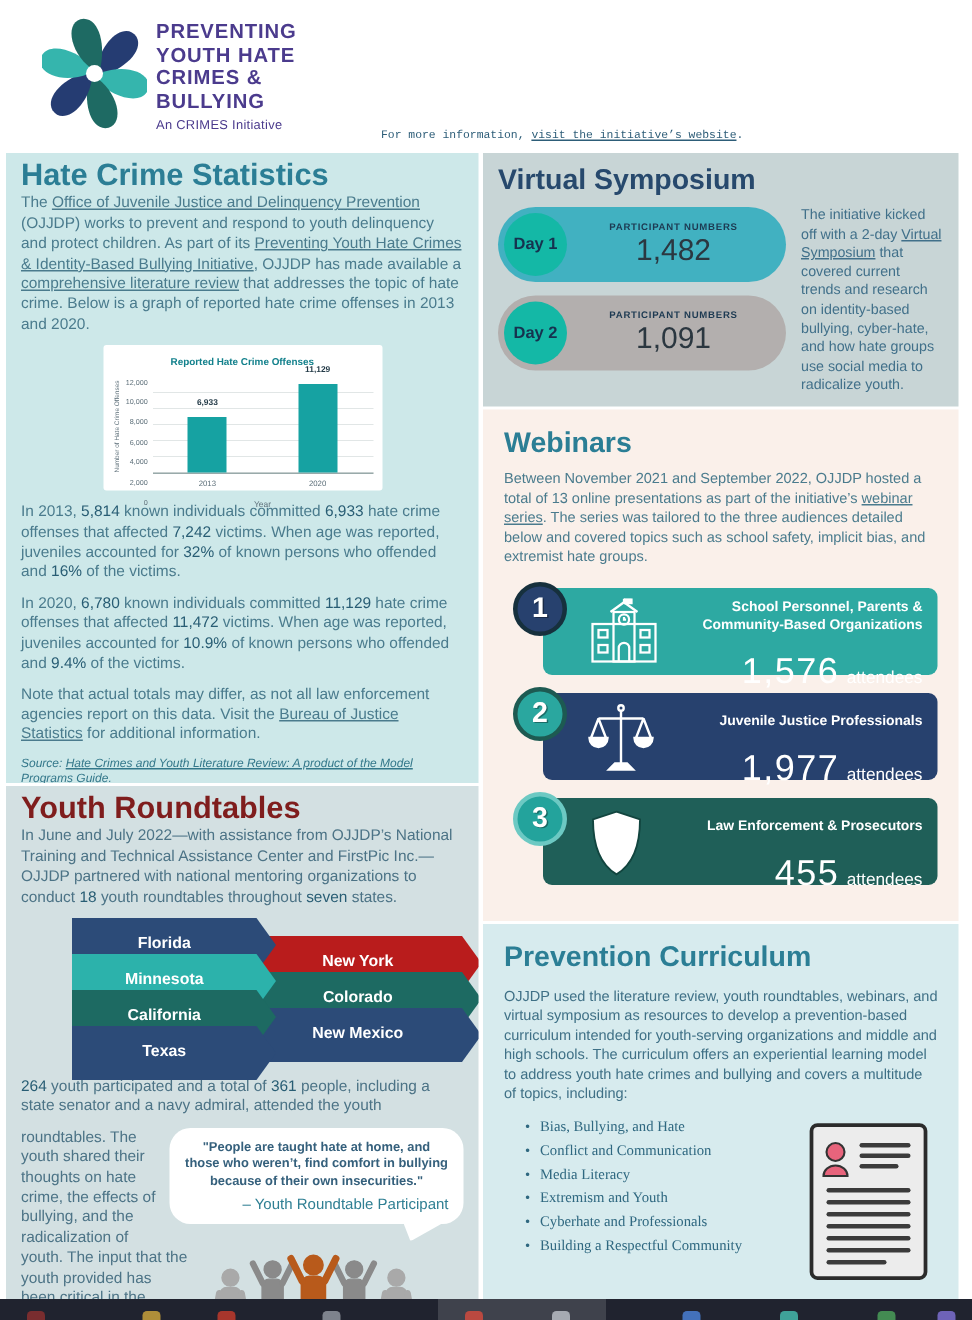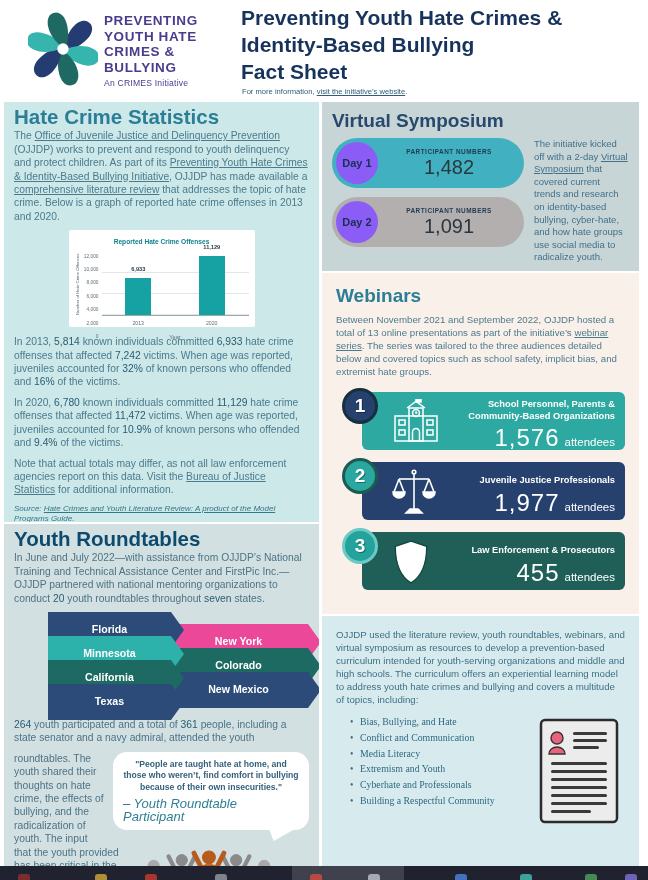--- a/index.html
+++ b/index.html
@@ -8,21 +8,21 @@
   .page { position:relative; width:648px; height:880px; background:#ffffff; overflow:hidden; margin:0 auto; }
 
   
   .header { position:absolute; left:0; top:0; width:648px; height:102px; background:#fff; }
   .logo-mark { position:absolute; left:28px; top:8px; }
   .logo-text { position:absolute; left:104px; top:13px; color:#4b3b8d; }
   .logo-text .ln { font-size:13.5px; font-weight:bold; letter-spacing:.6px; line-height:15.5px; }
   .logo-text .tag { font-size:8.6px; font-weight:normal; margin-top:3px; letter-spacing:.2px; }
   .title-block { position:absolute; left:241px; top:4px; width:400px; }
   .title-block h1 { font-size:21px; line-height:27px; color:#17335c; font-weight:bold; }
-  .more-info { position:absolute; left:242px; top:87px; font-size:7.6px; color:#2d5d78; }
+  .more-info { position:absolute; left:254px; top:87px; font-size:7.6px; color:#2d5d78;font-family:Liberation Mono, monospace; }
   .more-info .lnk { text-decoration:underline; }
 
   
   .sec { position:absolute; padding:8px 10px; overflow:hidden; }
   .sec h2 { font-weight:bold; margin-bottom:6px; }
   .teal-h { color:#2b7e95; }
   .navy-h { color:#27496d; }
   .sec p { margin-bottom:7px; }
   .lnk { text-decoration:underline; cursor:pointer; }
   .b { font-weight:normal; color:#285d74; }
@@ -39,55 +39,55 @@
   .ylab { width:7px; writing-mode:vertical-rl; transform:rotate(180deg); font-size:4.3px; color:#5e707a; text-align:center; line-height:6px; }
   .yticks { width:20px; display:flex; flex-direction:column; justify-content:space-between; align-items:flex-end; padding-right:3px; font-size:4.8px; color:#5e707a; transform:translateY(-2.5px); }
   .plot { flex:1; position:relative; border-bottom:1px solid #9aa; background:repeating-linear-gradient(to top,#e1e6e6 0,#e1e6e6 .6px,transparent .6px,transparent 10.55px); display:flex; justify-content:space-around; align-items:flex-end; }
   .bar-wrap { position:relative; width:26px; height:100%; display:flex; align-items:flex-end; justify-content:center; }
   .bar { width:26px; }
   .bar-label { position:absolute; width:40px; left:-7px; text-align:center; font-size:5.6px; font-weight:bold; color:#243b48; }
   .xtick-row { display:flex; justify-content:space-around; margin-left:27px; font-size:5.2px; color:#5e707a; margin-top:1px; }
   .chart-xlab { text-align:center; padding-left:27px; font-size:5.6px; color:#5e707a; margin-top:1px; }
 
   .sec-youth { left:4px; top:524px; width:315px; height:342px; background:#d3e0e2; color:#4c7386; font-size:10.3px; line-height:13.4px; }
-  .sec-youth h2 { font-size:20.5px; color:#0c4a6e; }
+  .sec-youth h2 { font-size:20.5px; color:#7f1d1d; }
   .states { position:relative; height:97px; margin:7px 0 9px 34px; }
   .arrow { position:absolute; height:36px; color:#fff; font-size:10.6px; font-weight:bold; display:flex; align-items:center; justify-content:center; padding-right:13px; clip-path:polygon(0 0, calc(100% - 13px) 0, 100% 50%, calc(100% - 13px) 100%, 0 100%); }
   .a-l { left:0; width:136px; z-index:2; }
   .a-r { left:121px; width:152px; }
   .a-l0{top:0} .a-l1{top:24px} .a-l2{top:48px} .a-l3{top:72px}
   .a-r0{top:12px} .a-r1{top:36px} .a-r2{top:60px}
 
   .bubble { float:right; width:196px; min-height:62px; background:#fff; border-radius:14px; padding:7px 10px 6px; margin:0 0 6px 6px; position:relative; }
   .bubble-text { font-size:8.6px; line-height:11.4px; color:#35607c; text-align:center; font-weight:bold; }
-  .bubble-attr { font-size:13px; font-style:italic; color:#2f7f93; text-align:left; margin-top:4px; }
+  .bubble-attr { font-size:10px; color:#2f7f93; text-align:right; margin-top:4px; }
   .bubble-tail { position:absolute; right:14px; bottom:-11px; width:26px; height:12px; background:#fff; clip-path:polygon(0 0,100% 0,18% 100%); }
   .people { float:right; clear:right; width:150px; height:80px; margin:2px 26px 0 8px; }
 
   
   .sec-symposium { left:322px; top:102px; width:317px; height:169px; background:#c8d5d6; }
   .sec-symposium h2 { font-size:19px; }
   .sym-row { display:flex; }
   .pills { width:192px; }
   .pill { height:50px; border-radius:25px; display:flex; align-items:center; padding:4px; margin-bottom:9px; }
-  .day-circle { width:42px; height:42px; border-radius:50%; background:#8b5cf6; display:flex; align-items:center; justify-content:center; font-size:11px; font-weight:bold; color:#16324f; flex:none; }
+  .day-circle { width:42px; height:42px; border-radius:50%; background:#14b8a6; display:flex; align-items:center; justify-content:center; font-size:11px; font-weight:bold; color:#16324f; flex:none; }
   .pill-right { flex:1; text-align:center; }
   .stat-label { font-size:6.4px; font-weight:bold; letter-spacing:.5px; color:#1d3a52; }
   .stat-value { font-size:20px; color:#2b3740; margin-top:1px; }
   .sym-text { flex:1; padding-left:10px; font-size:9.5px; line-height:12.6px; color:#41708a; }
 
   .sec-webinars { left:322px; top:273px; width:317px; height:341px; background:#faf0ea; padding:10px 14px; }
   .sec-webinars h2 { font-size:19px; margin-top:2px; }
   .web-intro { font-size:9.7px; line-height:13px; color:#4a7b8d; }
   .aud-list { margin-top:14px; }
   .aud-bar { position:relative; margin-left:26px; height:58px; border-radius:6px; margin-bottom:12px; padding:7px 10px 6px 88px; text-align:right; color:#fff; }
   .aud-badge { position:absolute; left:-20px; top:-4px; width:36px; height:36px; border-radius:50%; border:3px solid; display:flex; align-items:center; justify-content:center; font-size:19px; font-weight:bold; color:#fff; text-shadow:1px 1px 0 rgba(0,0,0,.35); z-index:2; }
   .aud-icon { position:absolute; left:30px; top:7px; }
   .aud-label { font-size:9.3px; font-weight:bold; line-height:11.5px; }
-  .aud-value-row { margin-top:2px; }
+  .aud-value-row { margin-top:12px; }
   .aud-value { font-size:24px; letter-spacing:1px; }
   .aud-unit { font-size:11.5px; margin-left:5px; }
 
   .sec-curriculum { left:322px; top:616px; width:317px; height:250px; background:#d7ebee; padding:12px 14px; }
   .sec-curriculum h2 { font-size:19px; margin-bottom:8px; }
   .cur-intro { font-size:9.7px; line-height:13px; color:#3f7086; }
   .cur-row { display:flex; margin-top:8px;font-family:Liberation Serif, serif; }
   .cur-row ul { flex:1; list-style:none; margin-left:14px; }
   .cur-row li { font-size:9.8px; line-height:15.8px; color:#2f6880; position:relative; padding-left:10px; }
   .cur-row li::before { content:"•"; position:absolute; left:0; color:#2f6880; }
@@ -128,27 +128,20 @@
           </g>
         <circle cx="0" cy="0" r="6.5" fill="#fff"></circle>
       </g>
     </svg>
     <div class="logo-text">
       <div class="ln">PREVENTING</div>
       <div class="ln">YOUTH HATE</div>
       <div class="ln">CRIMES &amp;</div>
       <div class="ln">BULLYING</div>
       <div class="tag">An CRIMES Initiative</div>
-    </div>
-    <div class="title-block">
-      <h1>
-        <div>Preventing Youth Hate Crimes &amp;</div>
-        <div>Identity-Based Bullying</div>
-        <div>Fact Sheet</div>
-      </h1>
     </div>
     <div class="more-info"><span>For more information, </span><span class="lnk">visit the initiative’s website</span><span>.</span></div>
   </div>
 
   <section class="sec sec-hate">
     <h2 class="teal-h">Hate Crime Statistics</h2>
     <p><span>The </span><span class="lnk">Office of Juvenile Justice and Delinquency Prevention</span><span> (OJJDP) works to prevent and respond to youth delinquency and protect children. As part of its </span><span class="lnk">Preventing Youth Hate Crimes &amp; Identity-Based Bullying Initiative</span><span>, OJJDP has made available a </span><span class="lnk">comprehensive literature review</span><span> that addresses the topic of hate crime. Below is a graph of reported hate crime offenses in 2013 and 2020.</span></p>
 
     <div class="chart-card">
       <div class="chart-title">Reported Hate Crime Offenses</div>
@@ -182,28 +175,28 @@
     </div>
 
     <p><span>In 2013, </span><span class="b">5,814</span><span> known individuals committed </span><span class="b">6,933</span><span> hate crime offenses that affected </span><span class="b">7,242</span><span> victims. When age was reported, juveniles accounted for </span><span class="b">32%</span><span> of known persons who offended and </span><span class="b">16%</span><span> of the victims.</span></p>
     <p><span>In 2020, </span><span class="b">6,780</span><span> known individuals committed </span><span class="b">11,129</span><span> hate crime offenses that affected </span><span class="b">11,472</span><span> victims. When age was reported, juveniles accounted for </span><span class="b">10.9%</span><span> of known persons who offended and </span><span class="b">9.4%</span><span> of the victims.</span></p>
     <p><span>Note that actual totals may differ, as not all law enforcement agencies report on this data. Visit the </span><span class="lnk">Bureau of Justice Statistics</span><span> for additional information.</span></p>
     <p class="src"><span class="i">Source: </span><span class="lnk i">Hate Crimes and Youth Literature Review: A product of the Model Programs Guide</span><span class="i">.</span></p>
   </section>
 
   <section class="sec sec-youth">
     <h2>Youth Roundtables</h2>
-    <p><span>In June and July 2022—with assistance from OJJDP’s National Training and Technical Assistance Center and FirstPic Inc.—OJJDP partnered with national mentoring organizations to conduct </span><span class="b">20</span><span> youth roundtables throughout </span><span class="b">seven</span><span> states.</span></p>
+    <p><span>In June and July 2022—with assistance from OJJDP’s National Training and Technical Assistance Center and FirstPic Inc.—OJJDP partnered with national mentoring organizations to conduct </span><span class="b">18</span><span> youth roundtables throughout </span><span class="b">seven</span><span> states.</span></p>
 
     <div class="states">
       <div class="arrow a-l a-l0" style="background: rgb(44, 75, 120);">Florida</div>
       <div class="arrow a-l a-l1" style="background: rgb(44, 178, 171);">Minnesota</div>
       <div class="arrow a-l a-l2" style="background: rgb(29, 106, 98);">California</div>
       <div class="arrow a-l a-l3" style="background: rgb(44, 75, 120);">Texas</div>
-      <div class="arrow a-r a-r0" style="background: #ec4899;">New York</div>
+      <div class="arrow a-r a-r0" style="background: #b91c1c;">New York</div>
       <div class="arrow a-r a-r1" style="background: rgb(29, 106, 98);">Colorado</div>
       <div class="arrow a-r a-r2" style="background: rgb(44, 75, 120);">New Mexico</div>
     </div>
 
     <p><span class="b">264</span><span> youth participated and a total of </span><span class="b">361</span><span> people, including a state senator and a navy admiral, attended the youth</span></p>
 
     <div>
       <div class="bubble">
         <div class="bubble-text">"People are taught hate at home, and those who weren’t, find comfort in bullying because of their own insecurities."</div>
         <div class="bubble-attr">– Youth Roundtable Participant</div>
@@ -315,20 +308,21 @@
         <div class="aud-label" style="margin-top:6px">Law Enforcement &amp; Prosecutors</div>
         <div class="aud-value-row">
           <span class="aud-value">455</span><span class="aud-unit">attendees</span>
         </div>
       </div>
 
     </div>
   </section>
 
   <section class="sec sec-curriculum">
+    <h2 class="teal-h">Prevention Curriculum</h2>
     <p class="cur-intro">OJJDP used the literature review, youth roundtables, webinars, and virtual symposium as resources to develop a prevention-based curriculum intended for youth-serving organizations and middle and high schools. The curriculum offers an experiential learning model to address youth hate crimes and bullying and covers a multitude of topics, including:</p>
     <div class="cur-row">
       <ul>
         <li>Bias, Bullying, and Hate</li>
         <li>Conflict and Communication</li>
         <li>Media Literacy</li>
         <li>Extremism and Youth</li>
         <li>Cyberhate and Professionals</li>
         <li>Building a Respectful Community</li>
       </ul>

